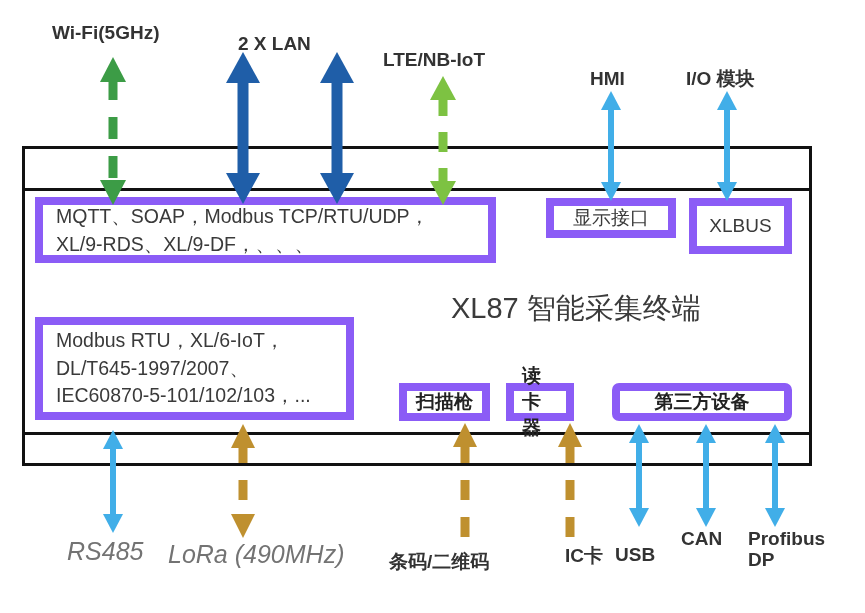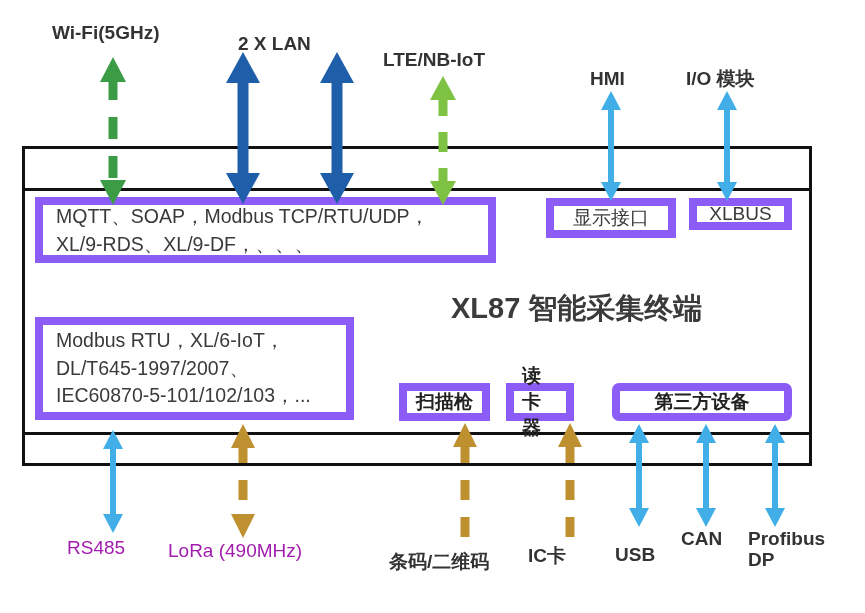--- a/index.html
+++ b/index.html
@@ -23,23 +23,24 @@
     font-weight: bold;
     color: #333333;
     white-space: nowrap;
     line-height: 1.12;
   }
   .lbl-top { font-size: 19px; }
   .lbl-bot { font-size: 19px; }
   .lbl-reg {
     position: absolute;
     font-weight: normal;
-    font-size: 19px;
-    color: #a21caf;
+    font-size: 25px;
+    color: #737373;
     white-space: nowrap;
+    font-style: italic;
   }
 
   
   #chassis {
     position: absolute;
     left: 22px;
     top: 146px;
     width: 790px;
     height: 320px;
     border: 3px solid #111111;
@@ -81,37 +82,37 @@
   #box-proto-bot {
     left: 35px; top: 317px; width: 319px; height: 103px;
     justify-content: flex-start;
   }
   #box-proto-bot .txt {
     font-size: 19.5px; line-height: 1.42; padding-left: 13px;
     white-space: pre-line;
   }
   #box-display { left: 546px; top: 198px; width: 130px; height: 40px; }
   #box-display .txt { font-size: 19px; }
-  #box-xlbus   { left: 689px; top: 198px; width: 103px; height: 32px; }
+  #box-xlbus   { left: 689px; top: 198px; width: 103px; height: 56px; }
   #box-xlbus .txt { font-size: 19px; }
 
   #box-scanner { left: 399px; top: 383px; width: 91px;  height: 38px; }
   #box-reader  { left: 506px; top: 383px; width: 68px;  height: 38px; }
   #box-third   { left: 612px; top: 383px; width: 180px; height: 38px; border-radius: 7px; }
   #box-scanner .txt, #box-reader .txt, #box-third .txt {
     font-size: 19px; font-weight: bold; color: #222222;
   }
 
   
   #device-title {
     position: absolute;
     left: 451px;
     top: 289px;
     font-size: 29px;
-    font-weight: bold;
+    font-weight: normal;
     color: #3b3b3b;
     white-space: nowrap;
     text-align: center;
   }
 
   
   #arrows {
     position: absolute;
     left: 0; top: 0;
     width: 865px; height: 613px;
@@ -160,21 +161,21 @@
   <div class="ibox" id="box-reader">
     <span class="txt">读卡器</span>
   </div>
   <div class="ibox" id="box-third">
     <span class="txt">第三方设备</span>
   </div>
 
   <div class="lbl-reg" style="left:67px;  top:537px;">RS485</div>
   <div class="lbl-reg" style="left:168px; top:540px;">LoRa (490MHz)</div>
   <div class="lbl lbl-bot" style="left:389px; top:551px;">条码/二维码</div>
-  <div class="lbl lbl-bot" style="left:528px; top:545px;">IC卡</div>
+  <div class="lbl lbl-bot" style="left:565px; top:545px;">IC卡</div>
   <div class="lbl lbl-bot" style="left:615px; top:528px;margin-top:16px;">USB</div>
   <div class="lbl lbl-bot" style="left:681px; top:528px;">CAN</div>
   <div class="lbl lbl-bot" style="left:748px; top:528px;">
     <span>Profibus</span><br>
     <span>DP</span>
   </div>
 
   <svg id="arrows" viewBox="0 0 865 613">
 
     <g>

